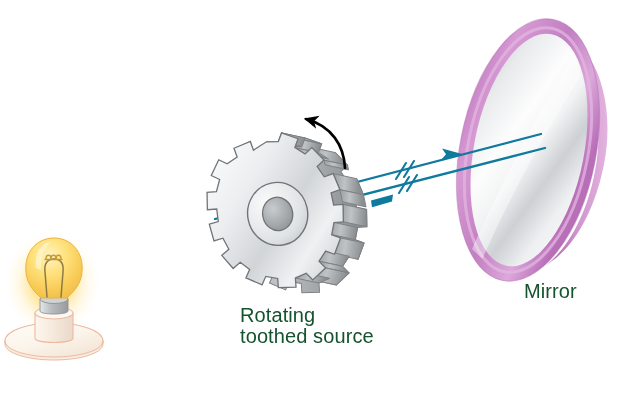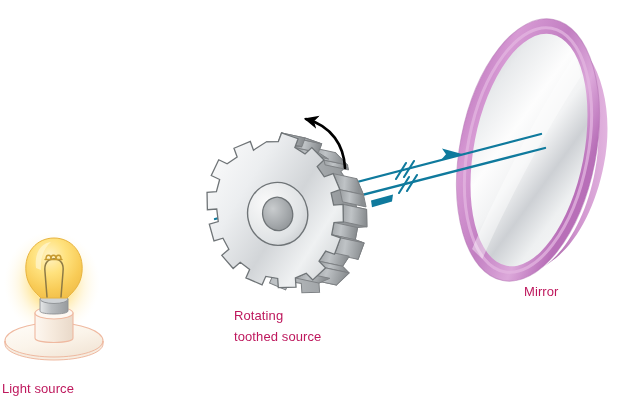--- a/index.html
+++ b/index.html
@@ -19,29 +19,29 @@
   }
   #scene {
     position: absolute;
     left: 0;
     top: 0;
     width: 622px;
     height: 408px;
   }
   .label {
     position: absolute;
-    color: #be185d;
+    color: #14532d;
     font-family: "Liberation Sans", sans-serif;
-    font-size: 13px;
+    font-size: 20px;
     line-height: 21px;
     white-space: pre;
     letter-spacing: 0.1px;
   }
   #label-light-source { left: 2px;   top: 378px; }
-  #label-wheel        { left: 234px; top: 305px; }
+  #label-wheel        { left: 240px; top: 305px; }
   #label-mirror       { left: 524px; top: 281px; }
 </style>
 </head>
 <body>
 
 <div id="stage">
 
   <svg id="scene" viewBox="0 0 622 408" xmlns="http://www.w3.org/2000/svg">
     <defs>
 
@@ -265,19 +265,18 @@
 
       <g stroke="#c79a2e" stroke-width="1.4" fill="none" stroke-linecap="round">
         <path d="M 46 259 C 46 254, 51 254, 51 259"></path>
         <path d="M 51 259 C 51 254, 56 254, 56 259"></path>
         <path d="M 56 259 C 56 254, 61 254, 61 259"></path>
         <line x1="45" y1="259.5" x2="62" y2="259.5"></line>
       </g>
     </g>
   </svg>
 
-  <div class="label" id="label-light-source">Light source</div>
 
   <div class="label" id="label-wheel"><span>Rotating</span><br><span>toothed source</span></div>
 
   <div class="label" id="label-mirror">Mirror</div>
 
 </div>
 
 </body></html>

